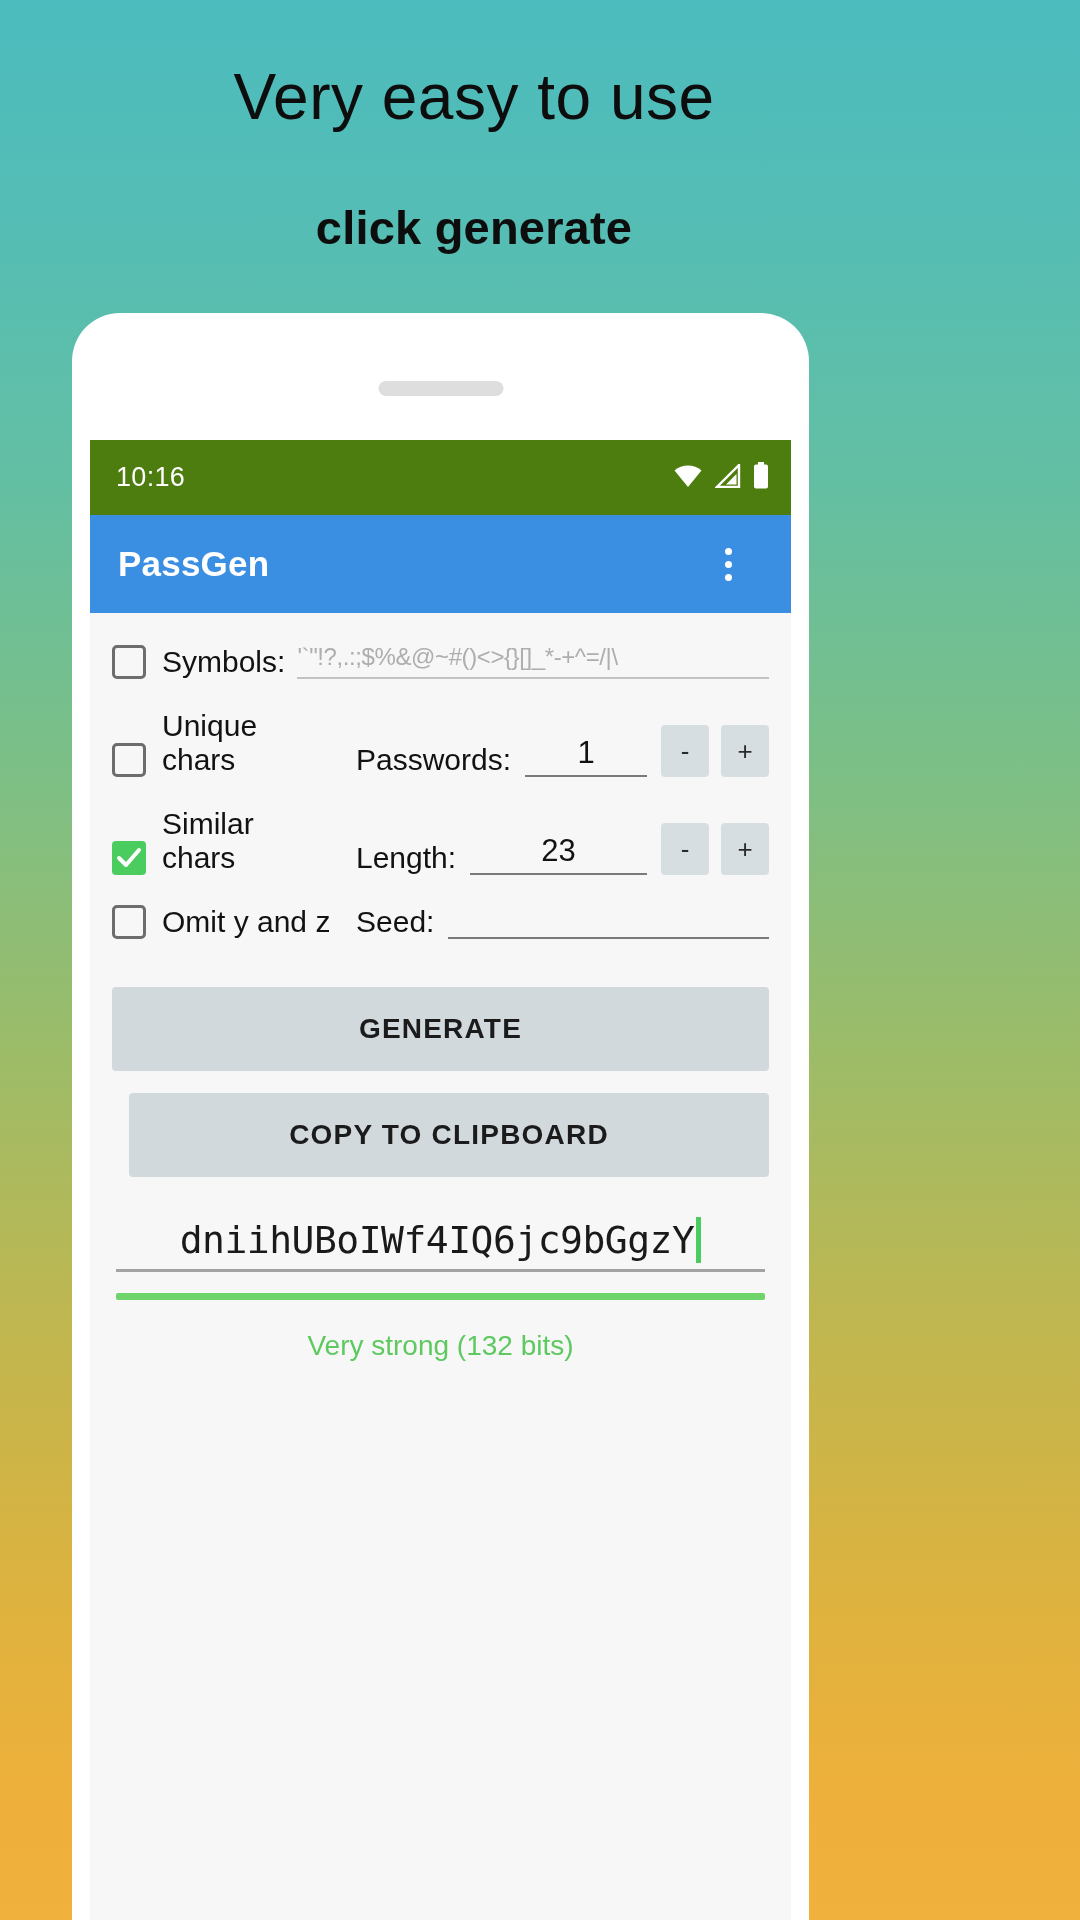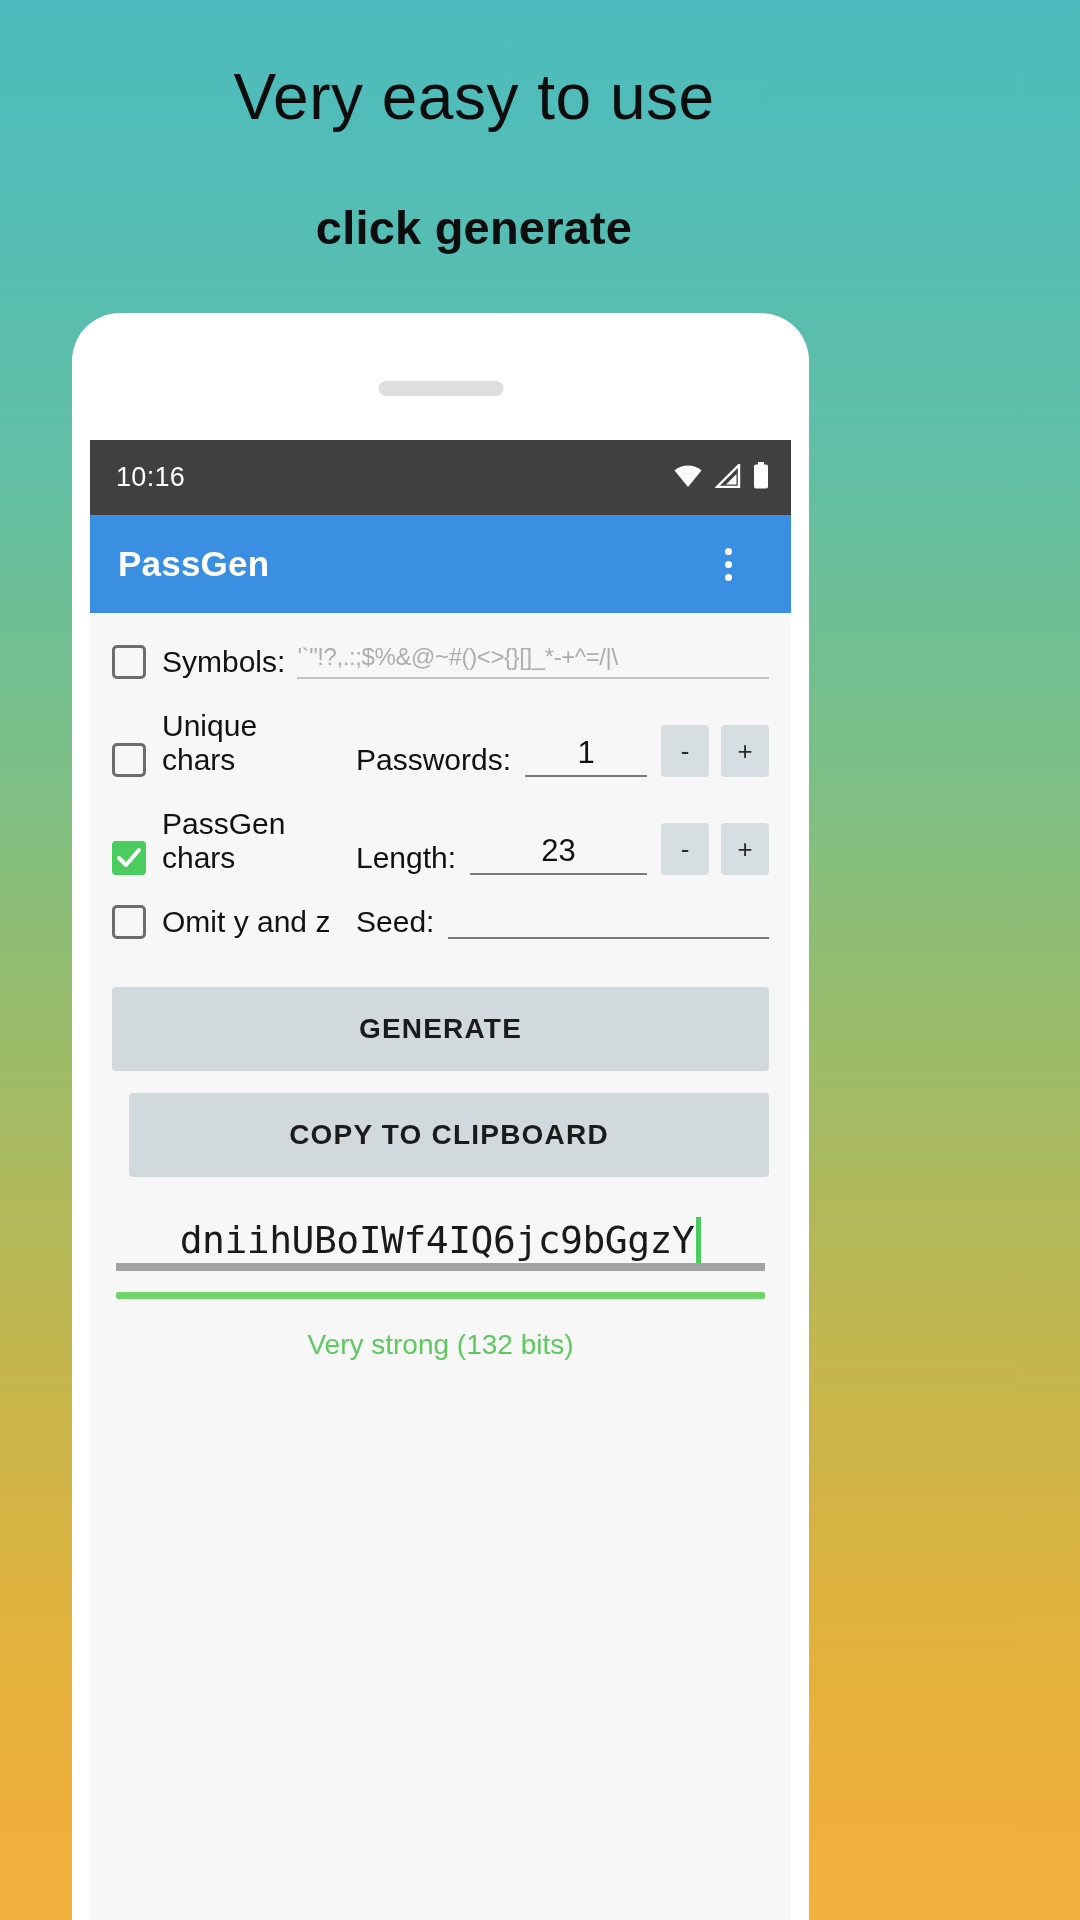--- a/index.html
+++ b/index.html
@@ -61,21 +61,21 @@
   .screen {
     position:absolute;
     top:127px; left:18px;
     width:701px; height:1480px;
     background:#f7f7f7;
     overflow:hidden;
   }
 
   
   .statusbar {
-    height:75px; background:#404040;
+    height:75px; background:#4d7c0f;
     display:flex; align-items:center;
     padding:0 22px 0 26px;
     color:#fff;
   }
   .clock { font-size:27px; font-weight:400; letter-spacing:0.3px; }
   .status-icons { margin-left:auto; display:flex; align-items:center; gap:12px; }
 
   
   .appbar {
     height:98px; background:#3b8fe3;
@@ -140,22 +140,22 @@
     margin-top:0; height:84px; background:#d2d9dd; border-radius:4px;
     display:flex; align-items:center; justify-content:center;
     font-size:28px; font-weight:700; color:#1b1b1b; letter-spacing:1.2px;
     cursor:pointer;
   }
   .gen-wrap { margin-top:48px; }
   .copy-wrap { margin-top:22px;margin-left:17px; }
 
   .pw-wrap { margin-top:40px; padding:0 4px; }
   .pw-box {
-    border-bottom:8px solid #a3a3a3;
-    text-align:center; 
+    border-bottom:3px solid #a3a3a3;
+    text-align:center; padding-bottom:6px;
     display:flex; align-items:center; justify-content:center;
   }
   .pw-text {
     font-family:"DejaVu Sans Mono", monospace;
     font-size:38px; color:#1a1a1a; letter-spacing:-0.5px;
   }
   .pw-caret { width:5px; height:46px; background:#4bcc5e; margin-left:2px; }
   .pw-bar { height:7px; background:#6fd46a; margin-top:21px; border-radius:2px; }
   .pw-strength {
     text-align:center; margin-top:30px;
@@ -230,21 +230,21 @@
           <span class="step-btn">+</span>
         </span>
       </div>
 
       <div class="optrow">
         <span class="checkbox checked">
           <svg width="28" height="28" viewBox="0 0 28 28">
               <path d="M4 14 L11 21 L24 6" fill="none" stroke="#ffffff" stroke-width="4" stroke-linecap="round" stroke-linejoin="round"></path>
             </svg>
         </span>
-        <span class="opt-label">PassGen chars</span>
+        <span class="opt-label">Similar chars</span>
         <span class="field-label">Length:</span>
         <span class="num-field">
           <span class="num-value">23</span>
         </span>
         <span class="stepper">
           <span class="step-btn">-</span>
           <span class="step-btn">+</span>
         </span>
       </div>
 

